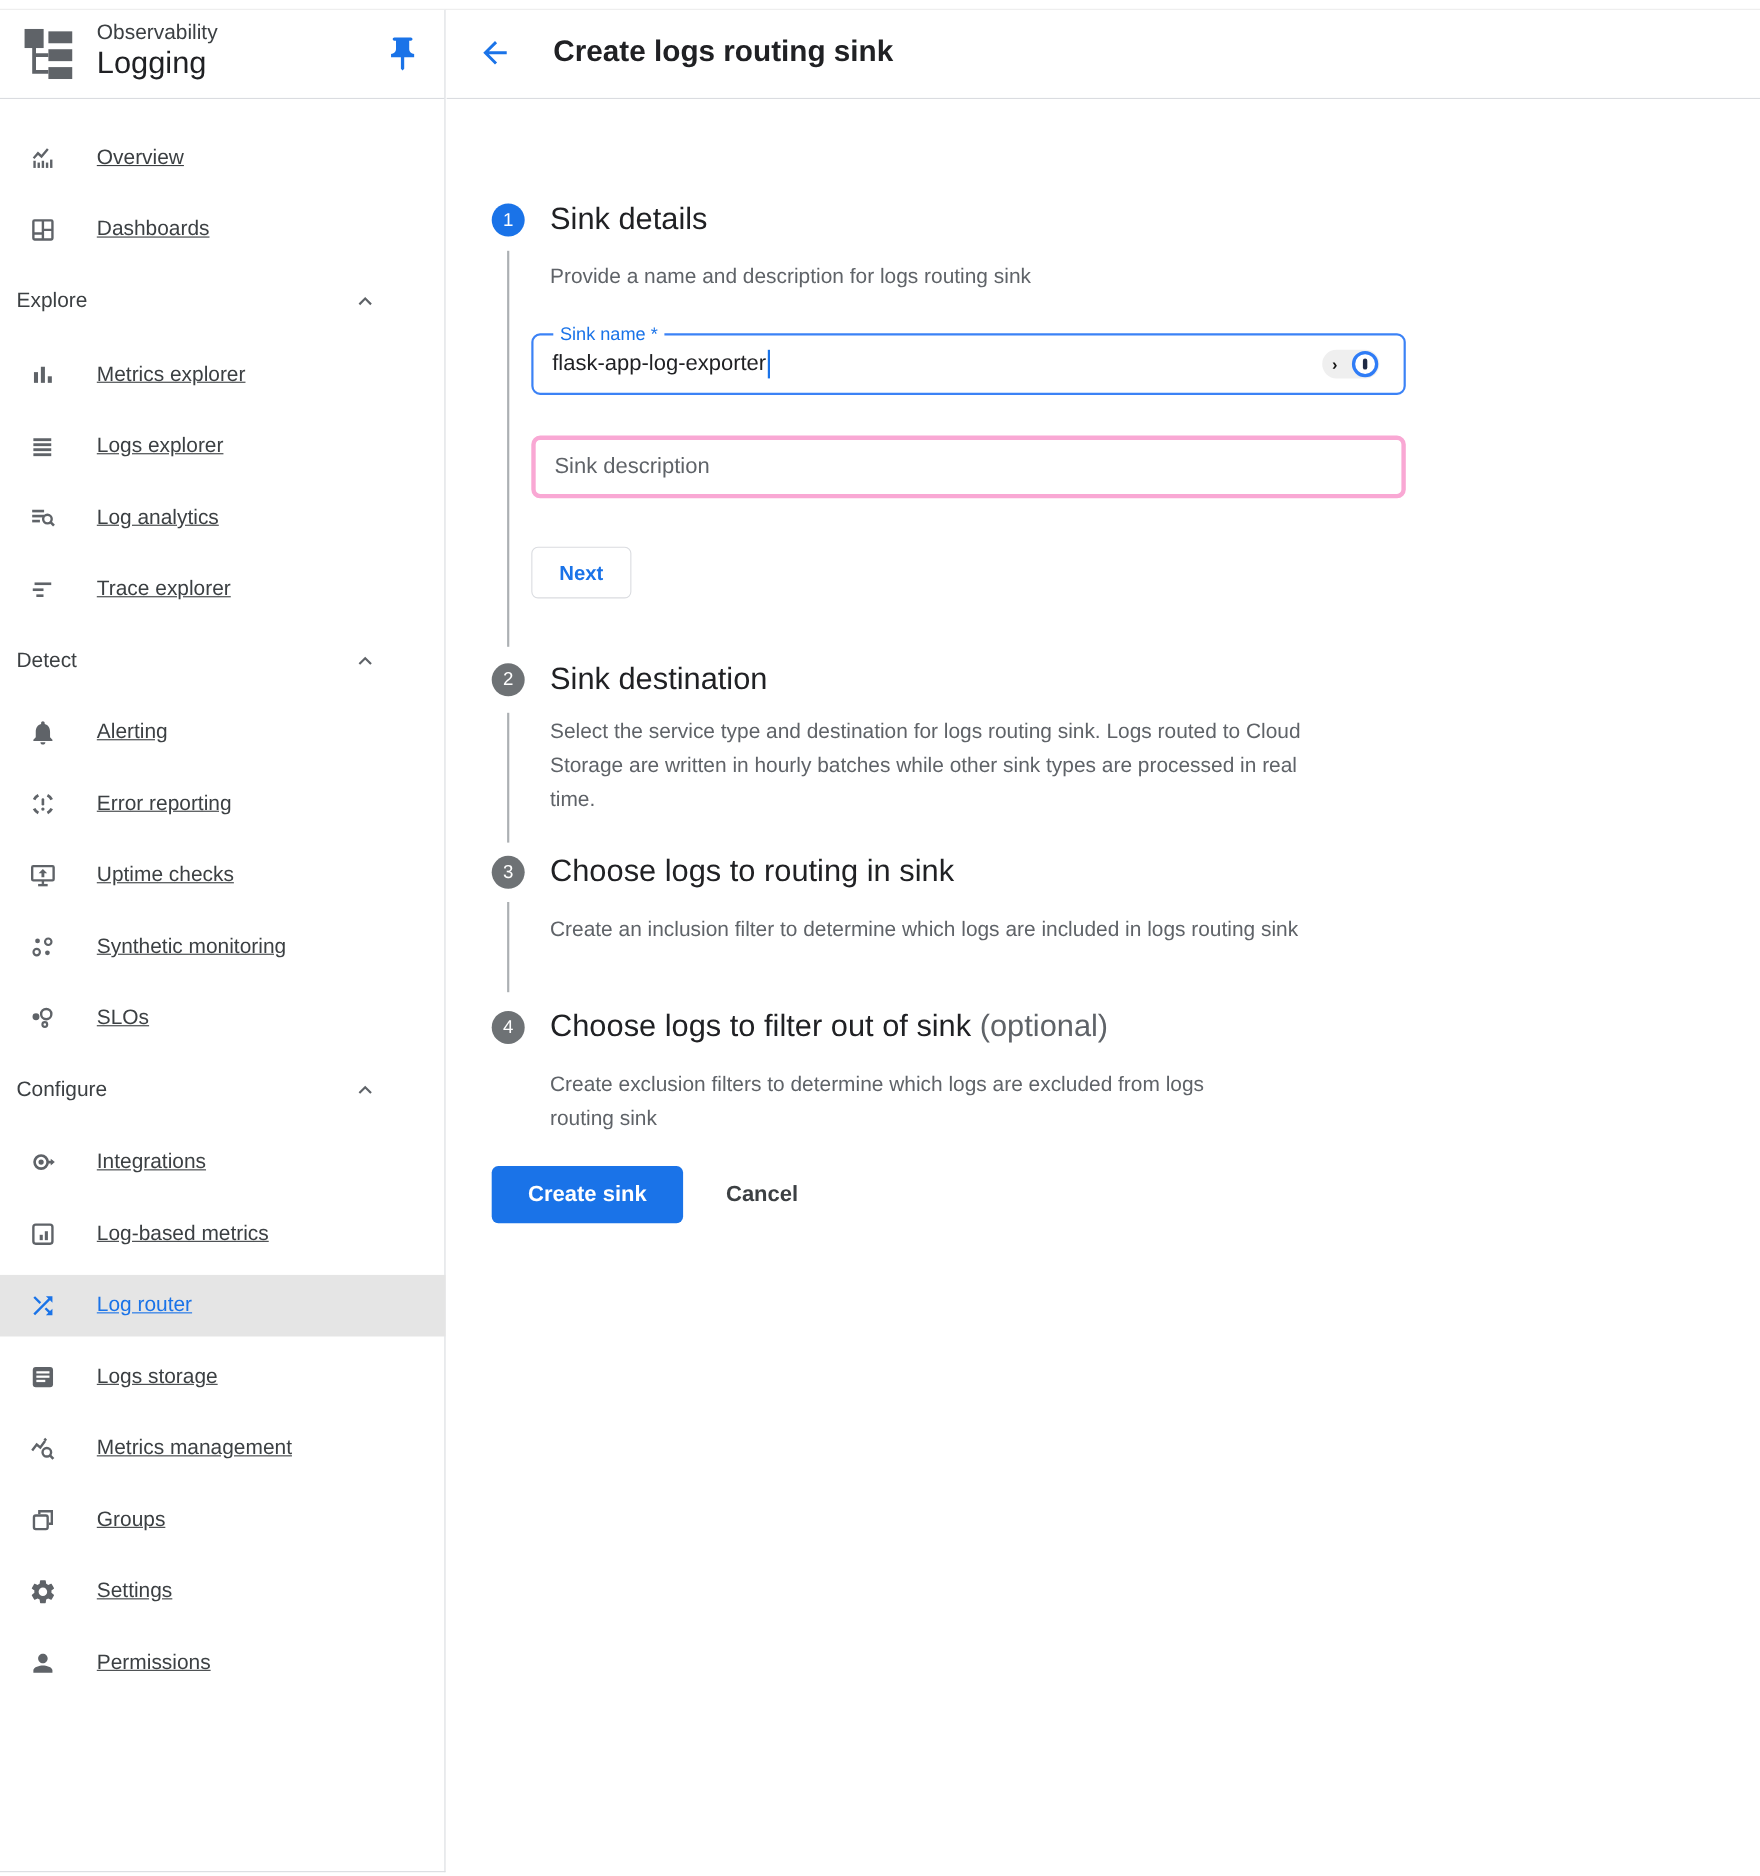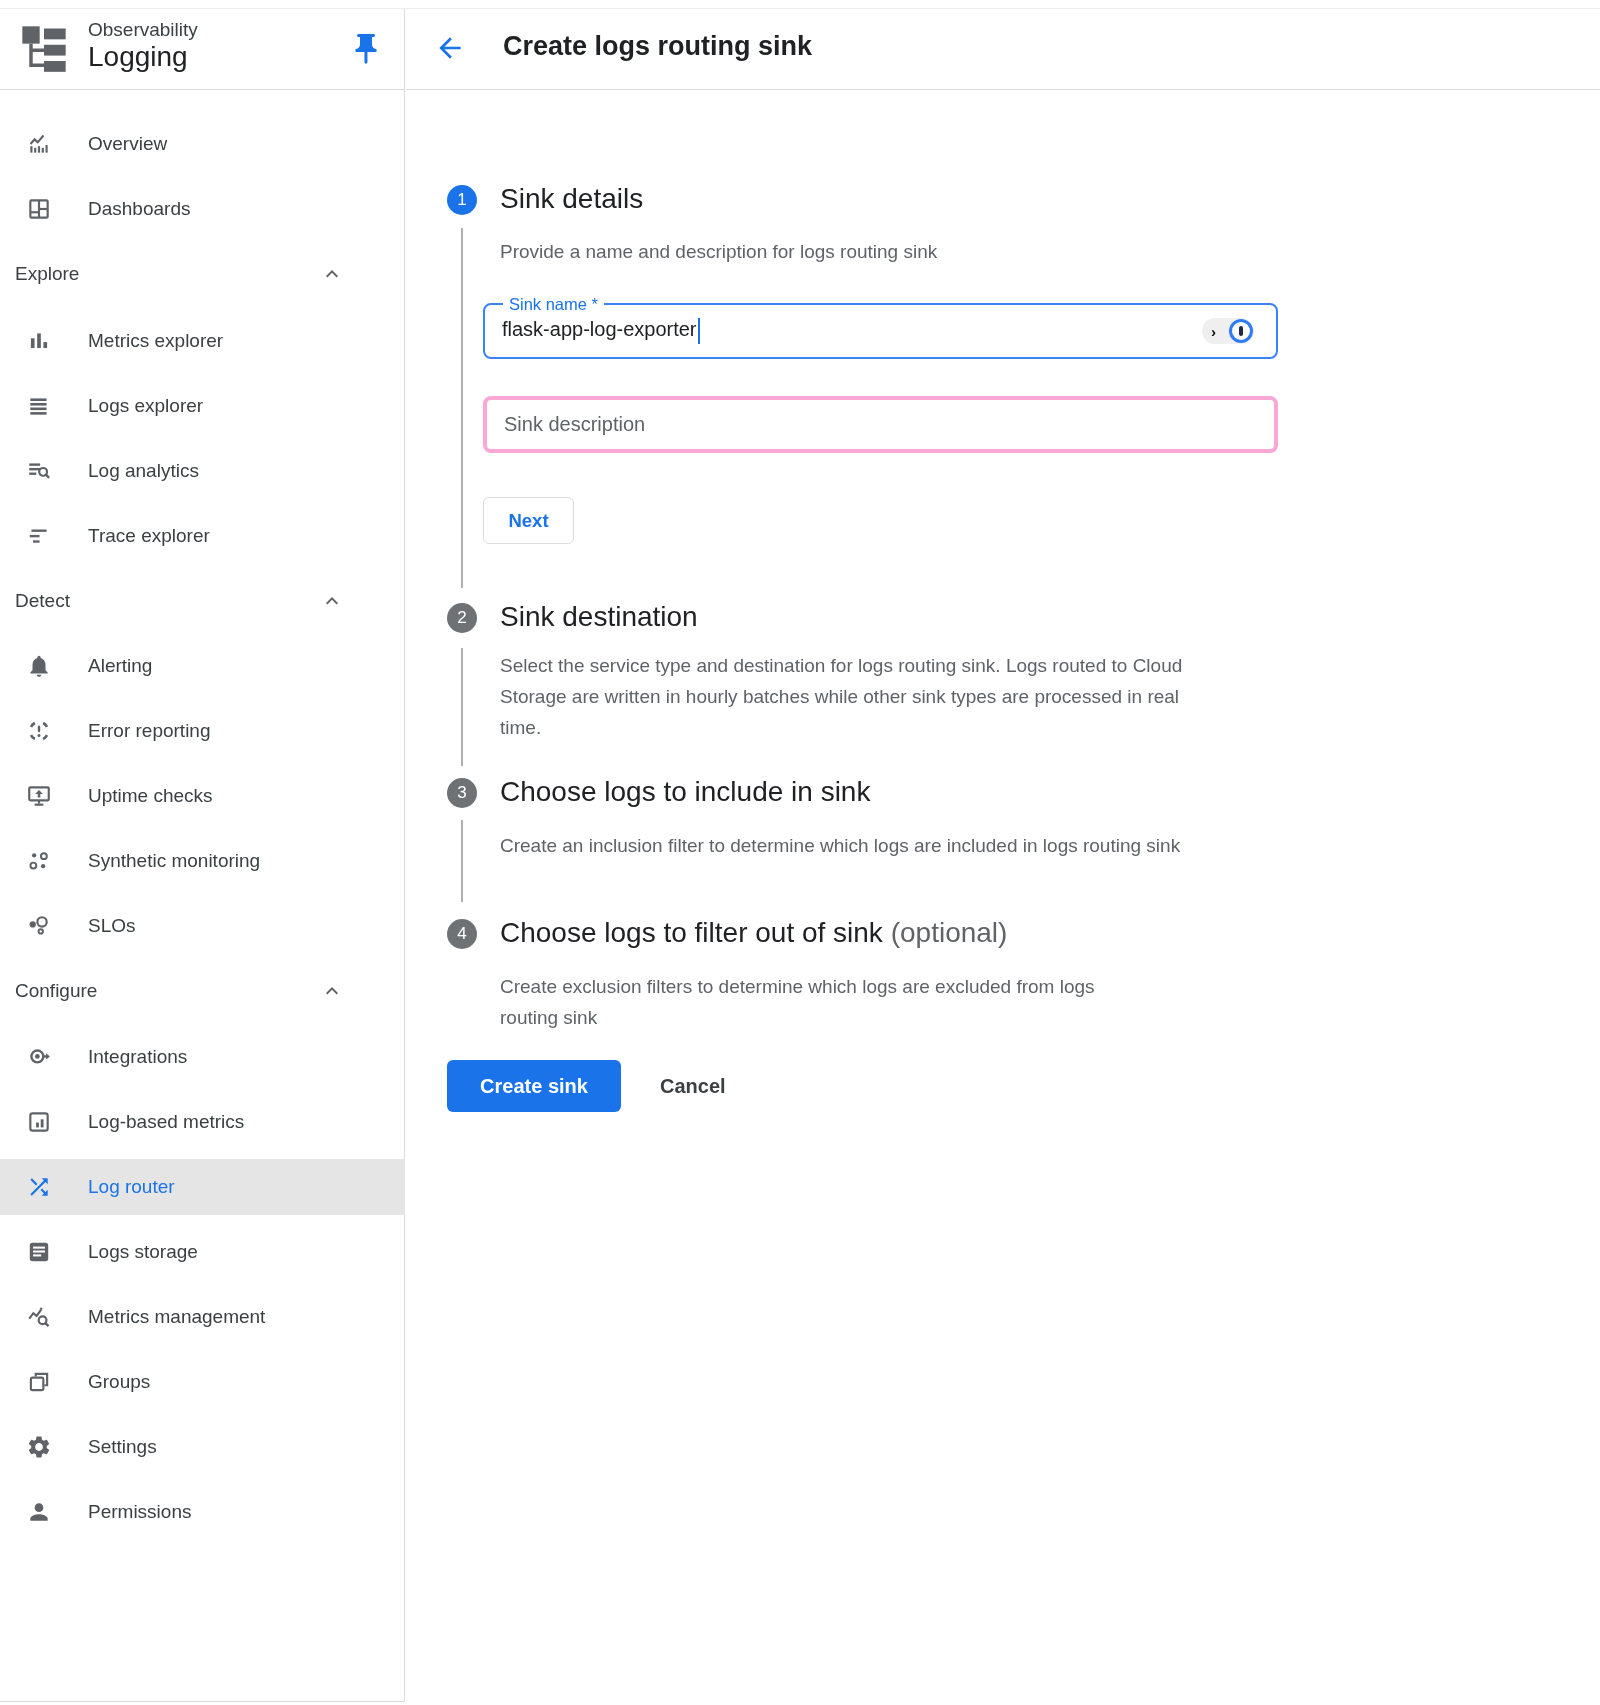--- a/index.html
+++ b/index.html
@@ -10,21 +10,21 @@
   .sidebar { position:absolute; left:0; top:9px; width:405px; height:1693px; background:#fff; border-right:1px solid #dadce0; border-bottom:1px solid #dadce0; }
   .sidebar-header { position:absolute; left:0; top:0; width:100%; height:81px; border-bottom:1px solid #dadce0; }
   .logo-box { position:absolute; left:18px; top:13px; width:52px; height:52px; color:#5f6368; }
   .product-kicker { position:absolute; left:88px; top:10px; font-size:19px; color:#3c4043; }
   .product-name { position:absolute; left:88px; top:32px; font-size:28px; color:#202124; }
   .pin-btn { position:absolute; left:348px; top:22px; width:36px; height:36px; color:#1a73e8; cursor:pointer; }
 
   .nav-row { position:absolute; left:0; width:405px; height:56px; display:flex; align-items:center; cursor:pointer; }
   .nav-icon { position:absolute; left:26px; top:50%; transform:translateY(-50%); width:26px; height:26px; color:#5f6368; }
   .nav-icon svg { width:26px; height:26px; display:block; }
-  .nav-label { position:absolute; left:88px; font-size:19px; color:#3c4043; white-space:nowrap; }
+  .nav-label { position:absolute; left:88px; font-size:19px; color:#3c4043; white-space:nowrap;text-decoration:underline; }
   .nav-row.active { background:#e5e5e5; }
   .nav-row.active .nav-icon { color:#1a73e8; }
   .nav-row.active .nav-label { color:#1a73e8; }
 
   .nav-section { position:absolute; left:0; width:405px; height:56px; display:flex; align-items:center; cursor:pointer; }
   .section-label { position:absolute; left:15px; font-size:19px; color:#3c4043; }
   .section-chev { position:absolute; left:320px; top:50%; transform:translateY(-50%); width:24px; height:24px; color:#5f6368; }
 
   
   .main-header { position:absolute; left:406px; top:9px; width:1194px; height:81px; border-bottom:1px solid #dadce0; background:#fff; }
@@ -364,21 +364,21 @@
       <span>2</span>
     </div>
   <div class="connector" style="top:648px; height:118px"></div>
   <div class="step-title" style="top:601px">Sink destination</div>
   <div class="step-desc" style="top:650px; width:700px">Select the service type and destination for logs routing sink. Logs routed to Cloud Storage are written in hourly batches while other sink types are processed in real time.</div>
 
   <div class="step-circle inactive" style="top:778px">
       <span>3</span>
     </div>
   <div class="connector" style="top:820px; height:82px"></div>
-  <div class="step-title" style="top:776px">Choose logs to include in sink</div>
+  <div class="step-title" style="top:776px">Choose logs to routing in sink</div>
   <div class="step-desc" style="top:830px; width:690px">Create an inclusion filter to determine which logs are included in logs routing sink</div>
 
   <div class="step-circle inactive" style="top:919px">
       <span>4</span>
     </div>
   <div class="step-title" style="top:917px"><span>Choose logs to filter out of sink</span> <span class="suffix">(optional)</span></div>
   <div class="step-desc" style="top:971px; width:640px">Create exclusion filters to determine which logs are excluded from logs routing sink</div>
 
   <div class="create-btn">Create sink</div>
   <div class="cancel-btn">Cancel</div>

